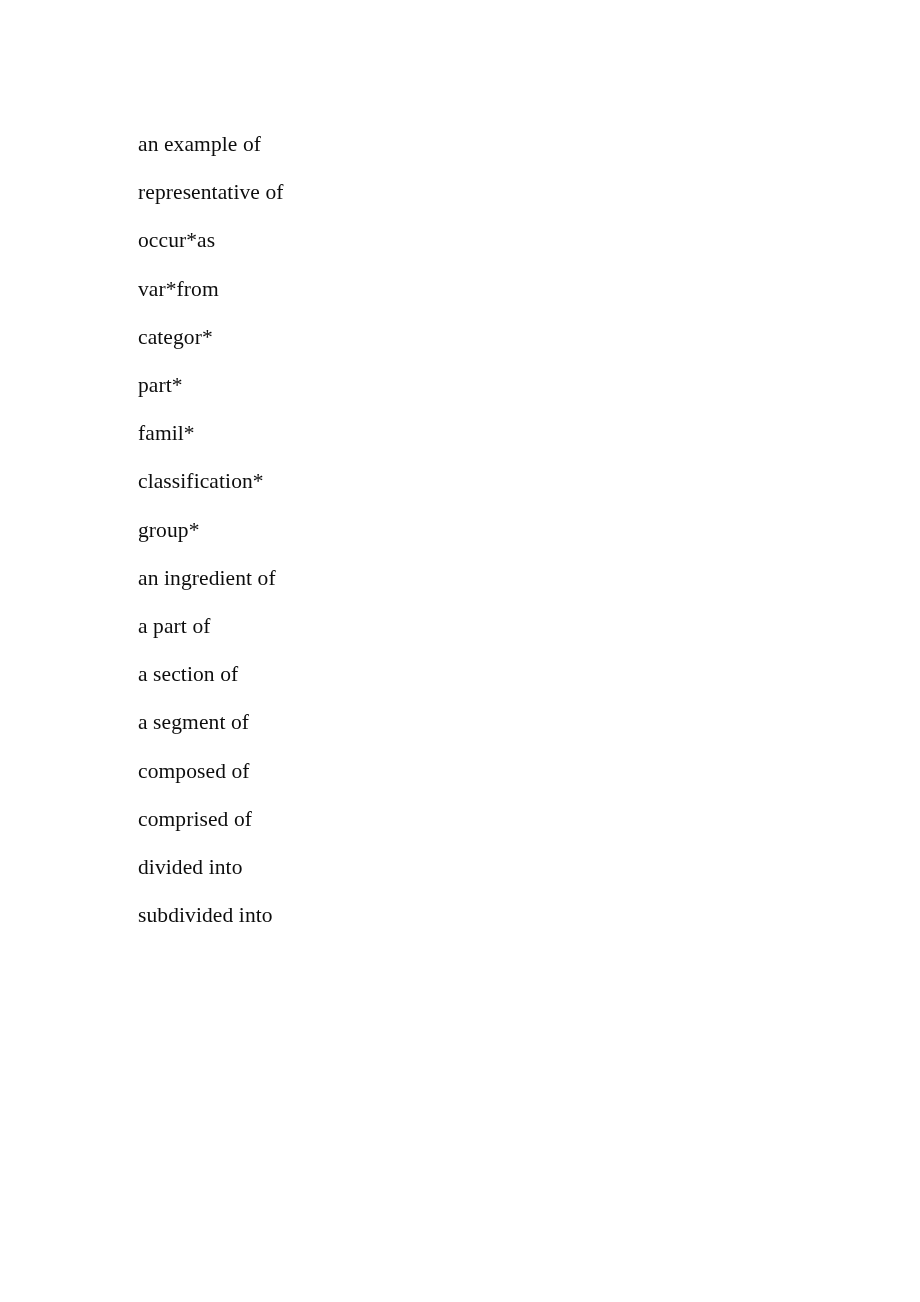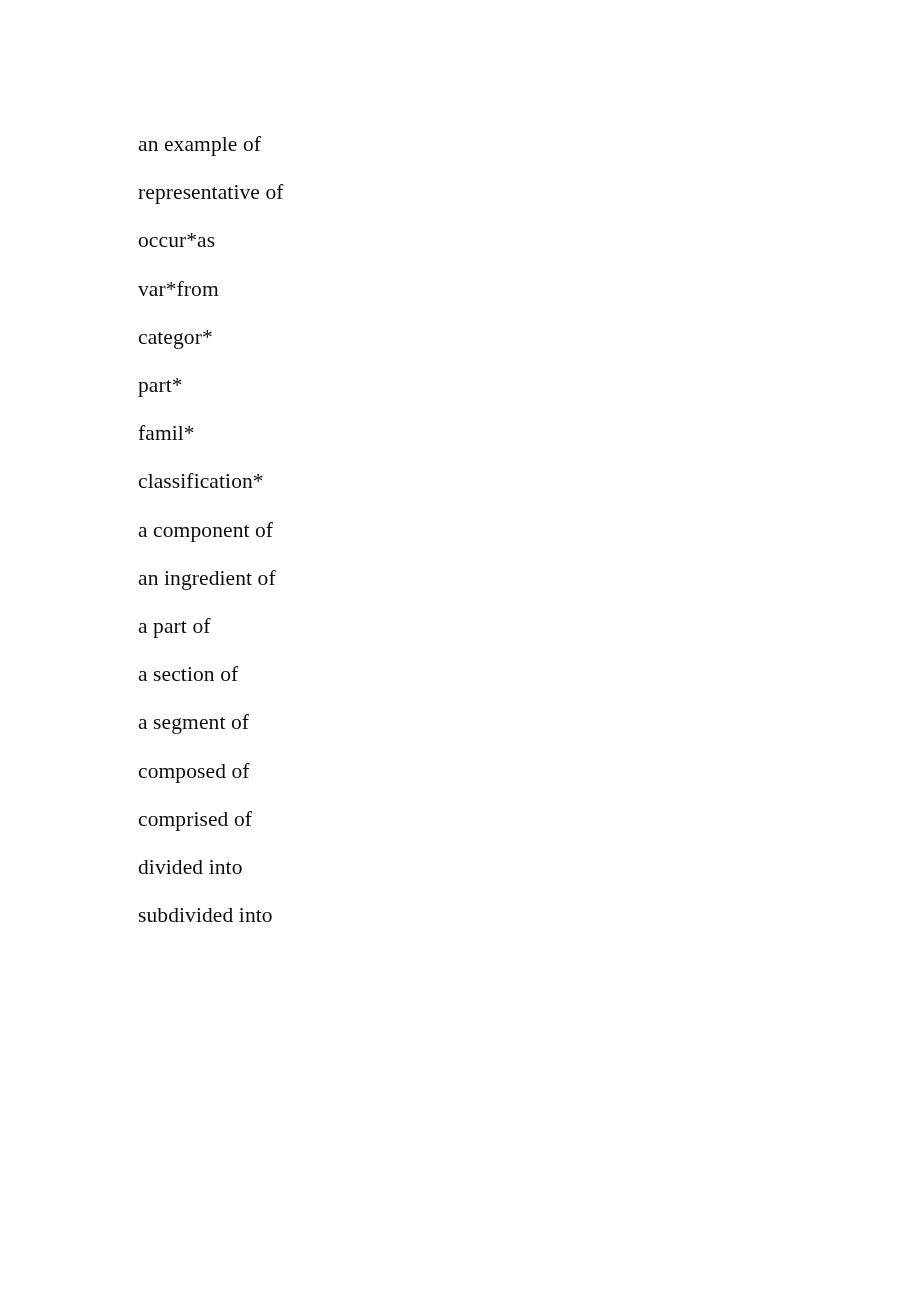--- a/index.html
+++ b/index.html
@@ -44,21 +44,21 @@
   <div class="text-column">
 
     <div class="doc-line">an example of</div>
     <div class="doc-line">representative of</div>
     <div class="doc-line">occur*as</div>
     <div class="doc-line">var*from</div>
     <div class="doc-line">categor*</div>
     <div class="doc-line">part*</div>
     <div class="doc-line">famil*</div>
     <div class="doc-line">classification*</div>
-    <div class="doc-line">a component of</div>
+    <div class="doc-line">group*</div>
     <div class="doc-line">an ingredient of</div>
     <div class="doc-line">a part of</div>
     <div class="doc-line">a section of</div>
     <div class="doc-line">a segment of</div>
     <div class="doc-line">composed of</div>
     <div class="doc-line">comprised of</div>
     <div class="doc-line">divided into</div>
     <div class="doc-line">subdivided into</div>
 
   </div>

